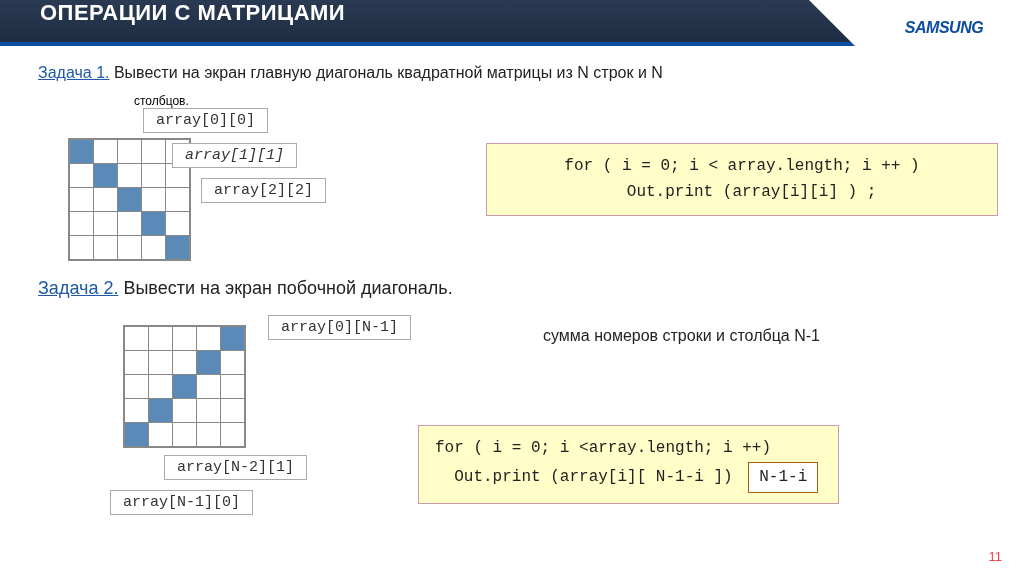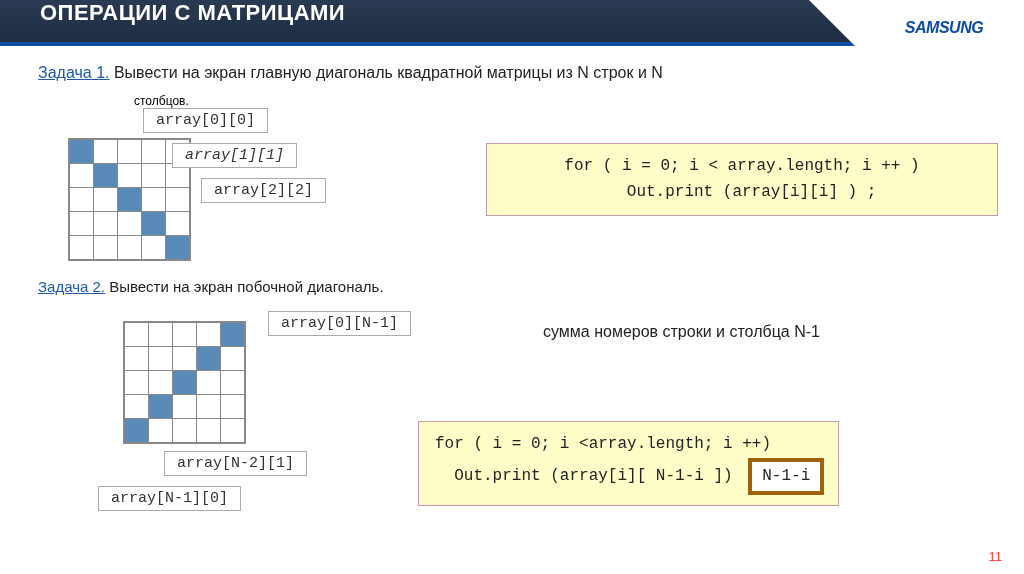--- a/index.html
+++ b/index.html
@@ -21,24 +21,24 @@
 .grid { position: absolute; border: 1px solid #888; background: #fff; }
 .grid table { border-collapse: collapse; }
 .grid td { width: 24px; height: 24px; border: 1px solid #888; background: #fff; }
 .grid td.filled { background: #5a8bb8; }
 
 .callout { position: absolute; background: #fff; border: 1px solid #aaa; padding: 3px 12px; font-family: "Courier New", monospace; font-size: 15px; color: #333; }
 
 .codebox { position: absolute; background: #fffdc8; border: 1px solid #c9a; padding: 10px 16px; font-family: "Courier New", monospace; font-size: 16px; color: #222; line-height: 1.6; }
 
 .section2 { position: relative; height: 210px; margin-top: 16px; }
-.task2-line { font-size: 15px; margin-bottom: 10px; }
+.task2-line { font-size: 18px; margin-bottom: 10px; }
 .sum-note { position: absolute; font-size: 16px; color: #222; }
 
-.highlight-box { display: inline-block; border: 4px solid #a16207; background: #fff; padding: 2px 10px; margin-left: 6px; }
+.highlight-box { display: inline-block; border: 1px solid #a16207; background: #fff; padding: 2px 10px; margin-left: 6px; }
 
 .page-num { position: absolute; right: 22px; bottom: 10px; font-size: 13px; color: #ef4444; }
 </style>
 </head>
 <body>
 
 <div class="header">
   <span class="header-title">ОПЕРАЦИИ С МАТРИЦАМИ</span>
   <div class="logo-area">
     <span class="logo-text">SAMSUNG</span>
@@ -146,21 +146,21 @@
               <td></td>
               <td></td>
               <td></td>
               <td></td>
             </tr>
           </tbody>
         </table>
     </div>
     <div class="callout" style="left:230px; top:0px;">array[0][N-1]</div>
     <div class="callout" style="left:126px; top:140px;">array[N-2][1]</div>
-    <div class="callout" style="left:60px; top:175px;">array[N-1][0]</div>
+    <div class="callout" style="left:72px; top:175px;">array[N-1][0]</div>
 
     <div class="sum-note" style="left:505px; top:12px;">сумма номеров строки и столбца N-1</div>
 
     <div class="codebox" style="left:380px; top:110px; width:421px;">
       <div>for ( i = 0;  i &lt;array.length;  i ++)</div>
       <div style="white-space: pre;"><span>  Out.print (array[i][ N-1-i ])</span> <span class="highlight-box">N-1-i</span></div>
     </div>
   </div>
 
 </div>

